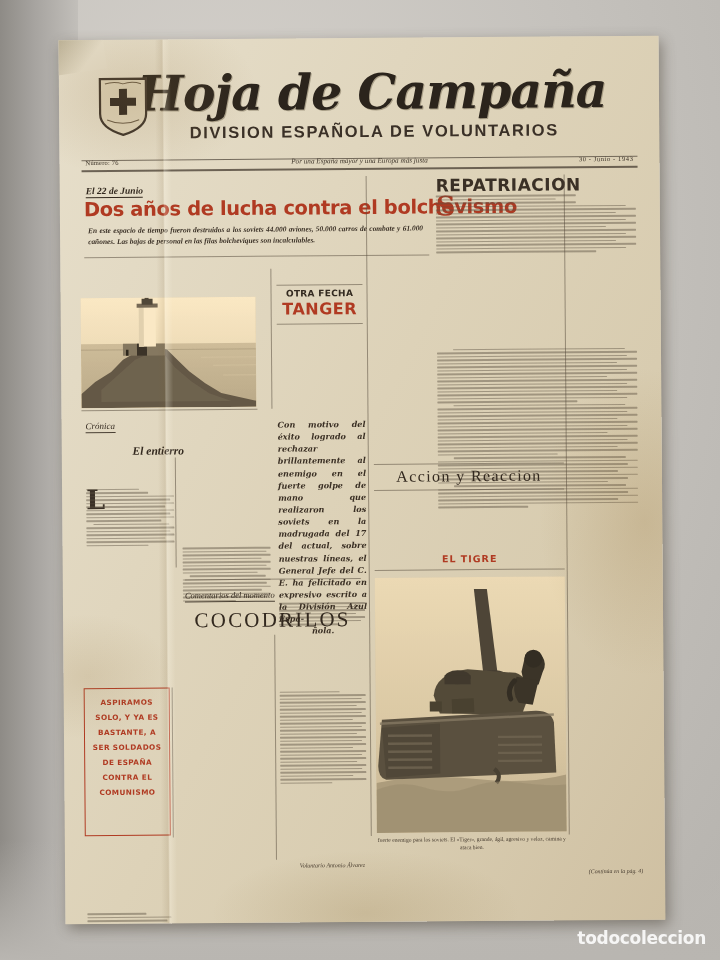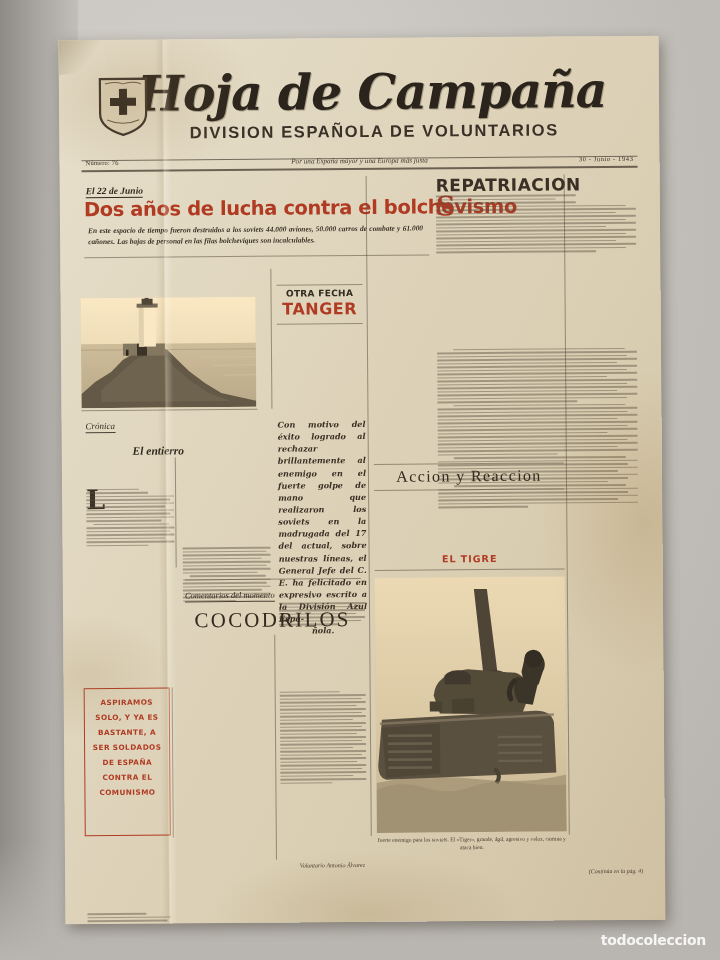--- a/index.html
+++ b/index.html
@@ -218,21 +218,21 @@
     font-size:5.8px;font-style:italic;color:#463b2f;
   }
   .sig{
     position:absolute;font-size:6px;font-style:italic;color:#463b2f;text-align:right;
   }
 
   
   #watermark{
     position:absolute;right:14px;bottom:12px;
     font-family:"DejaVu Sans",sans-serif;font-weight:700;
-    font-size:14px;letter-spacing:-.3px;color:#ffffff;opacity:.88;
+    font-size:17px;letter-spacing:-.3px;color:#ffffff;opacity:.88;
     z-index:60;
   }
 </style>
 </head>
 <body>
 
 <div id="photo-backdrop"></div>
 <div id="backdrop-shadow-left"></div>
 <div id="backdrop-shadow-bottom"></div>
 

